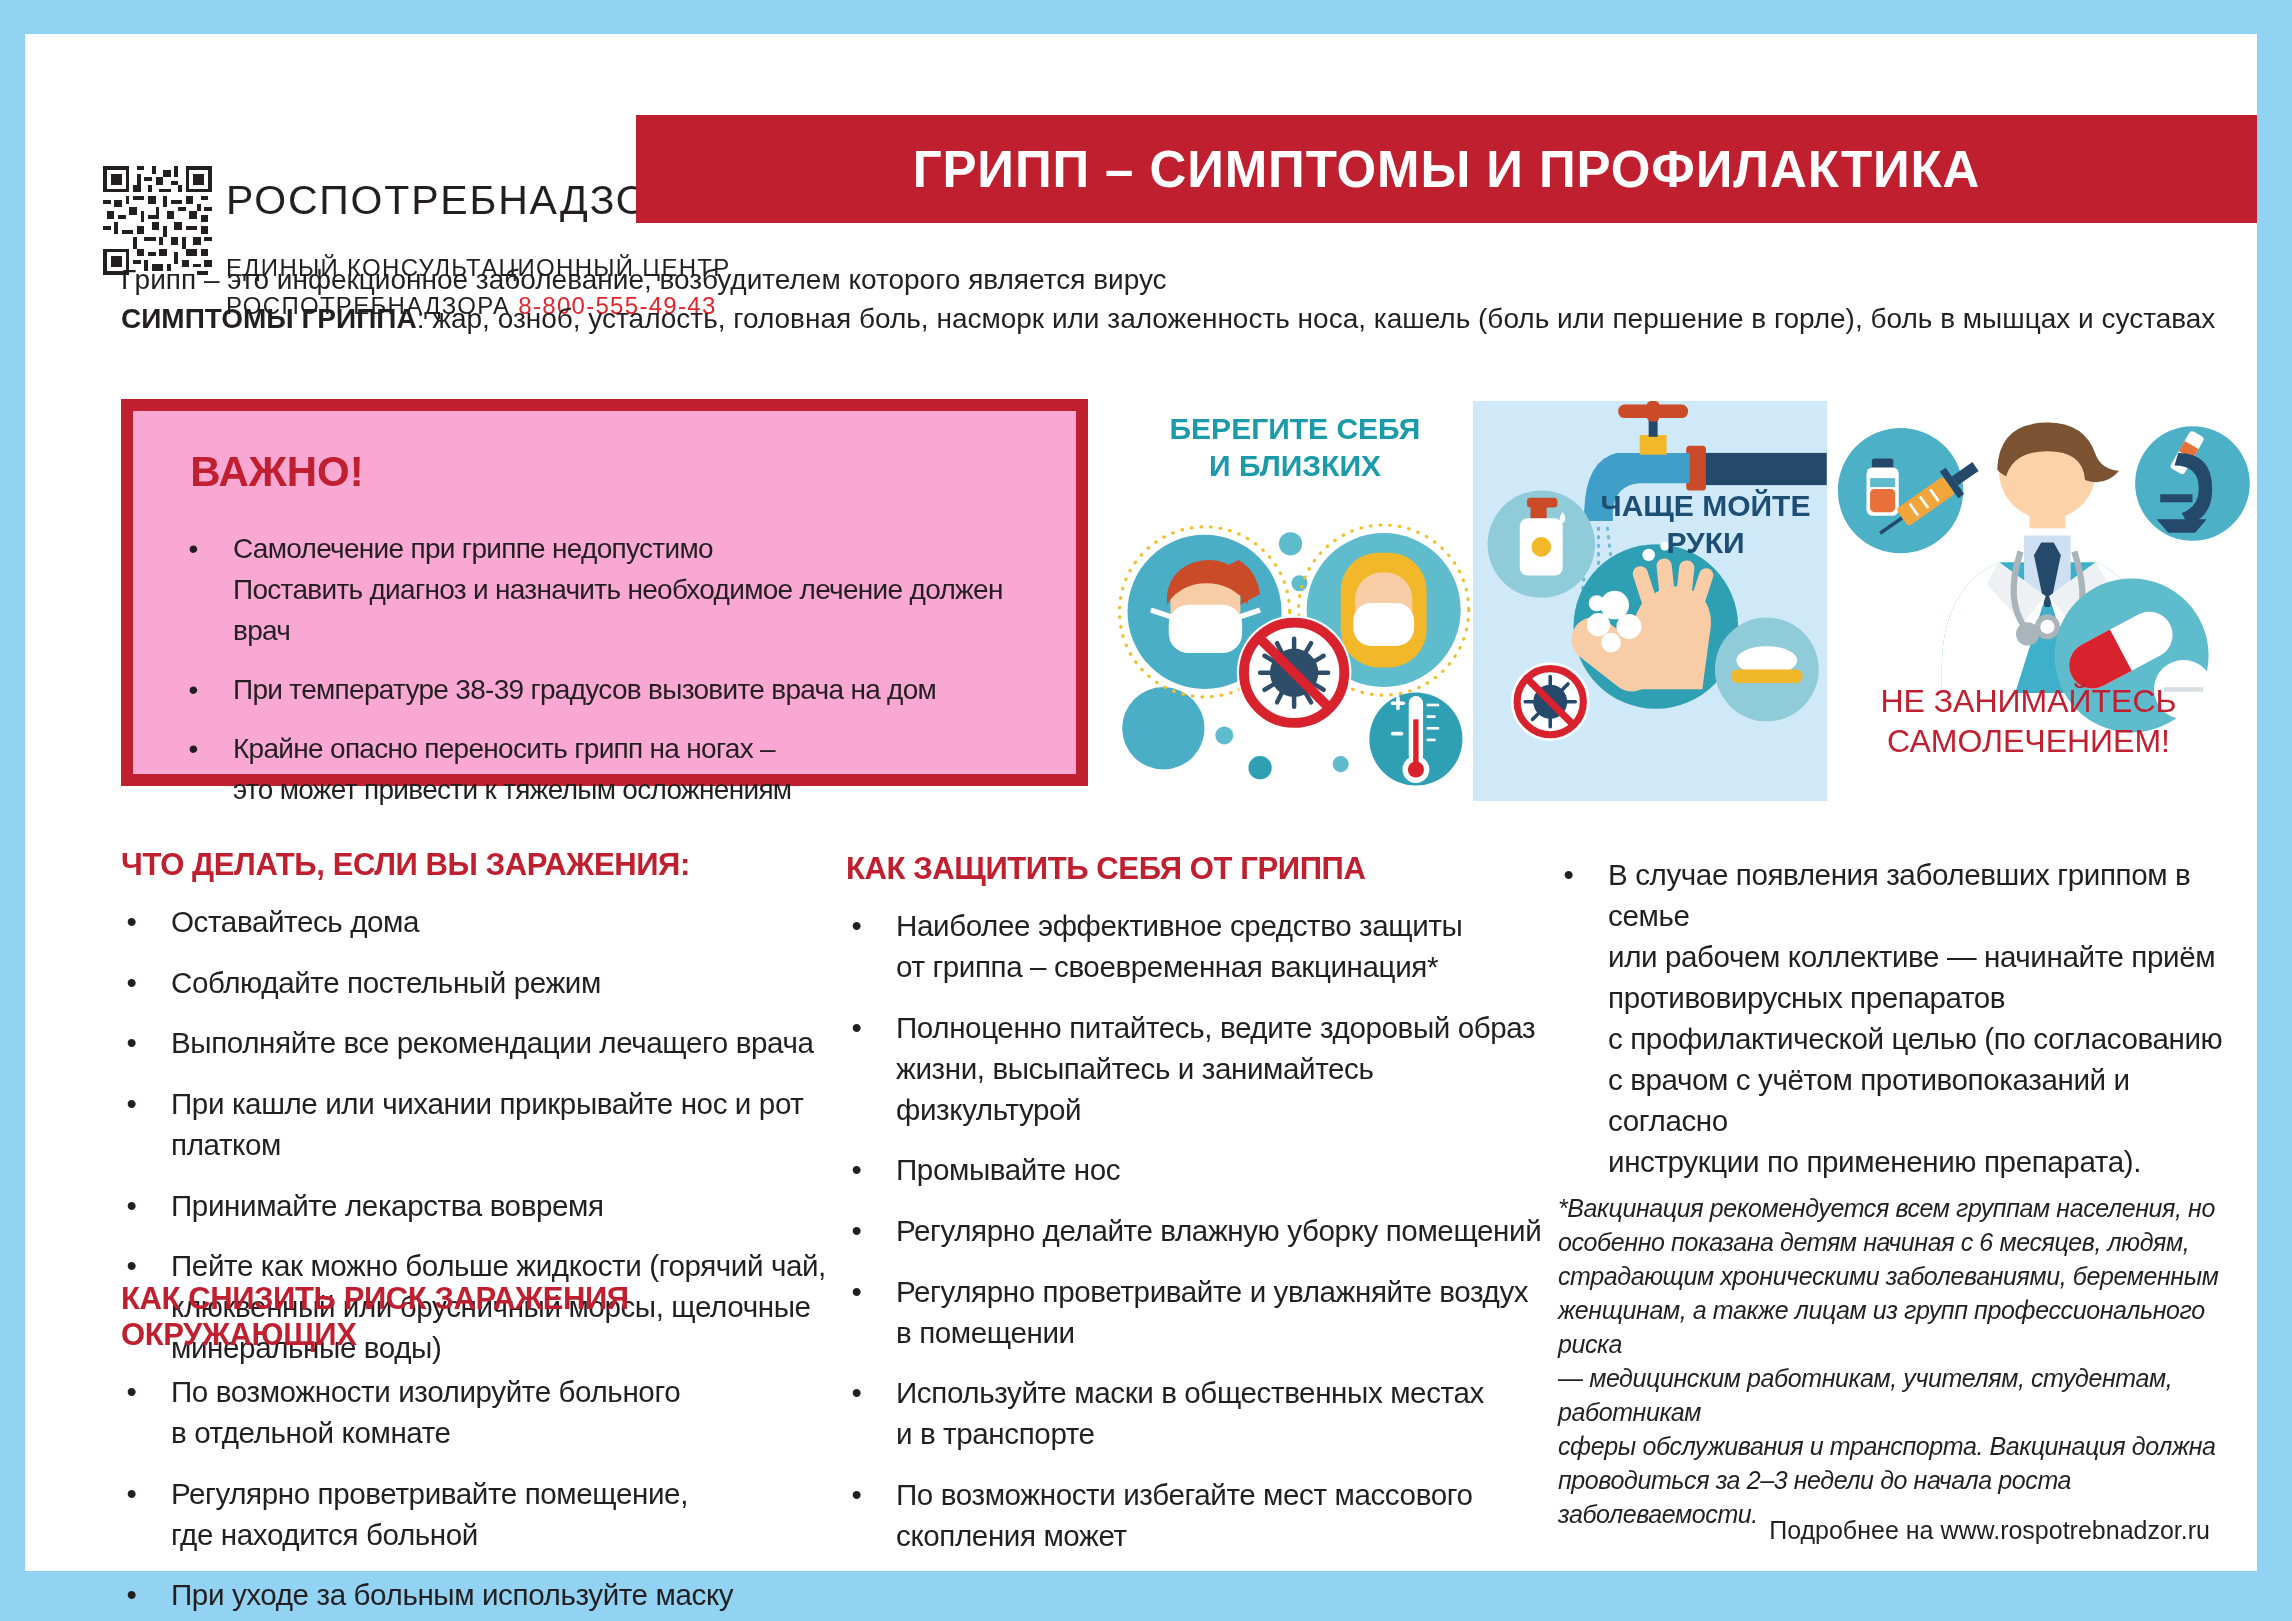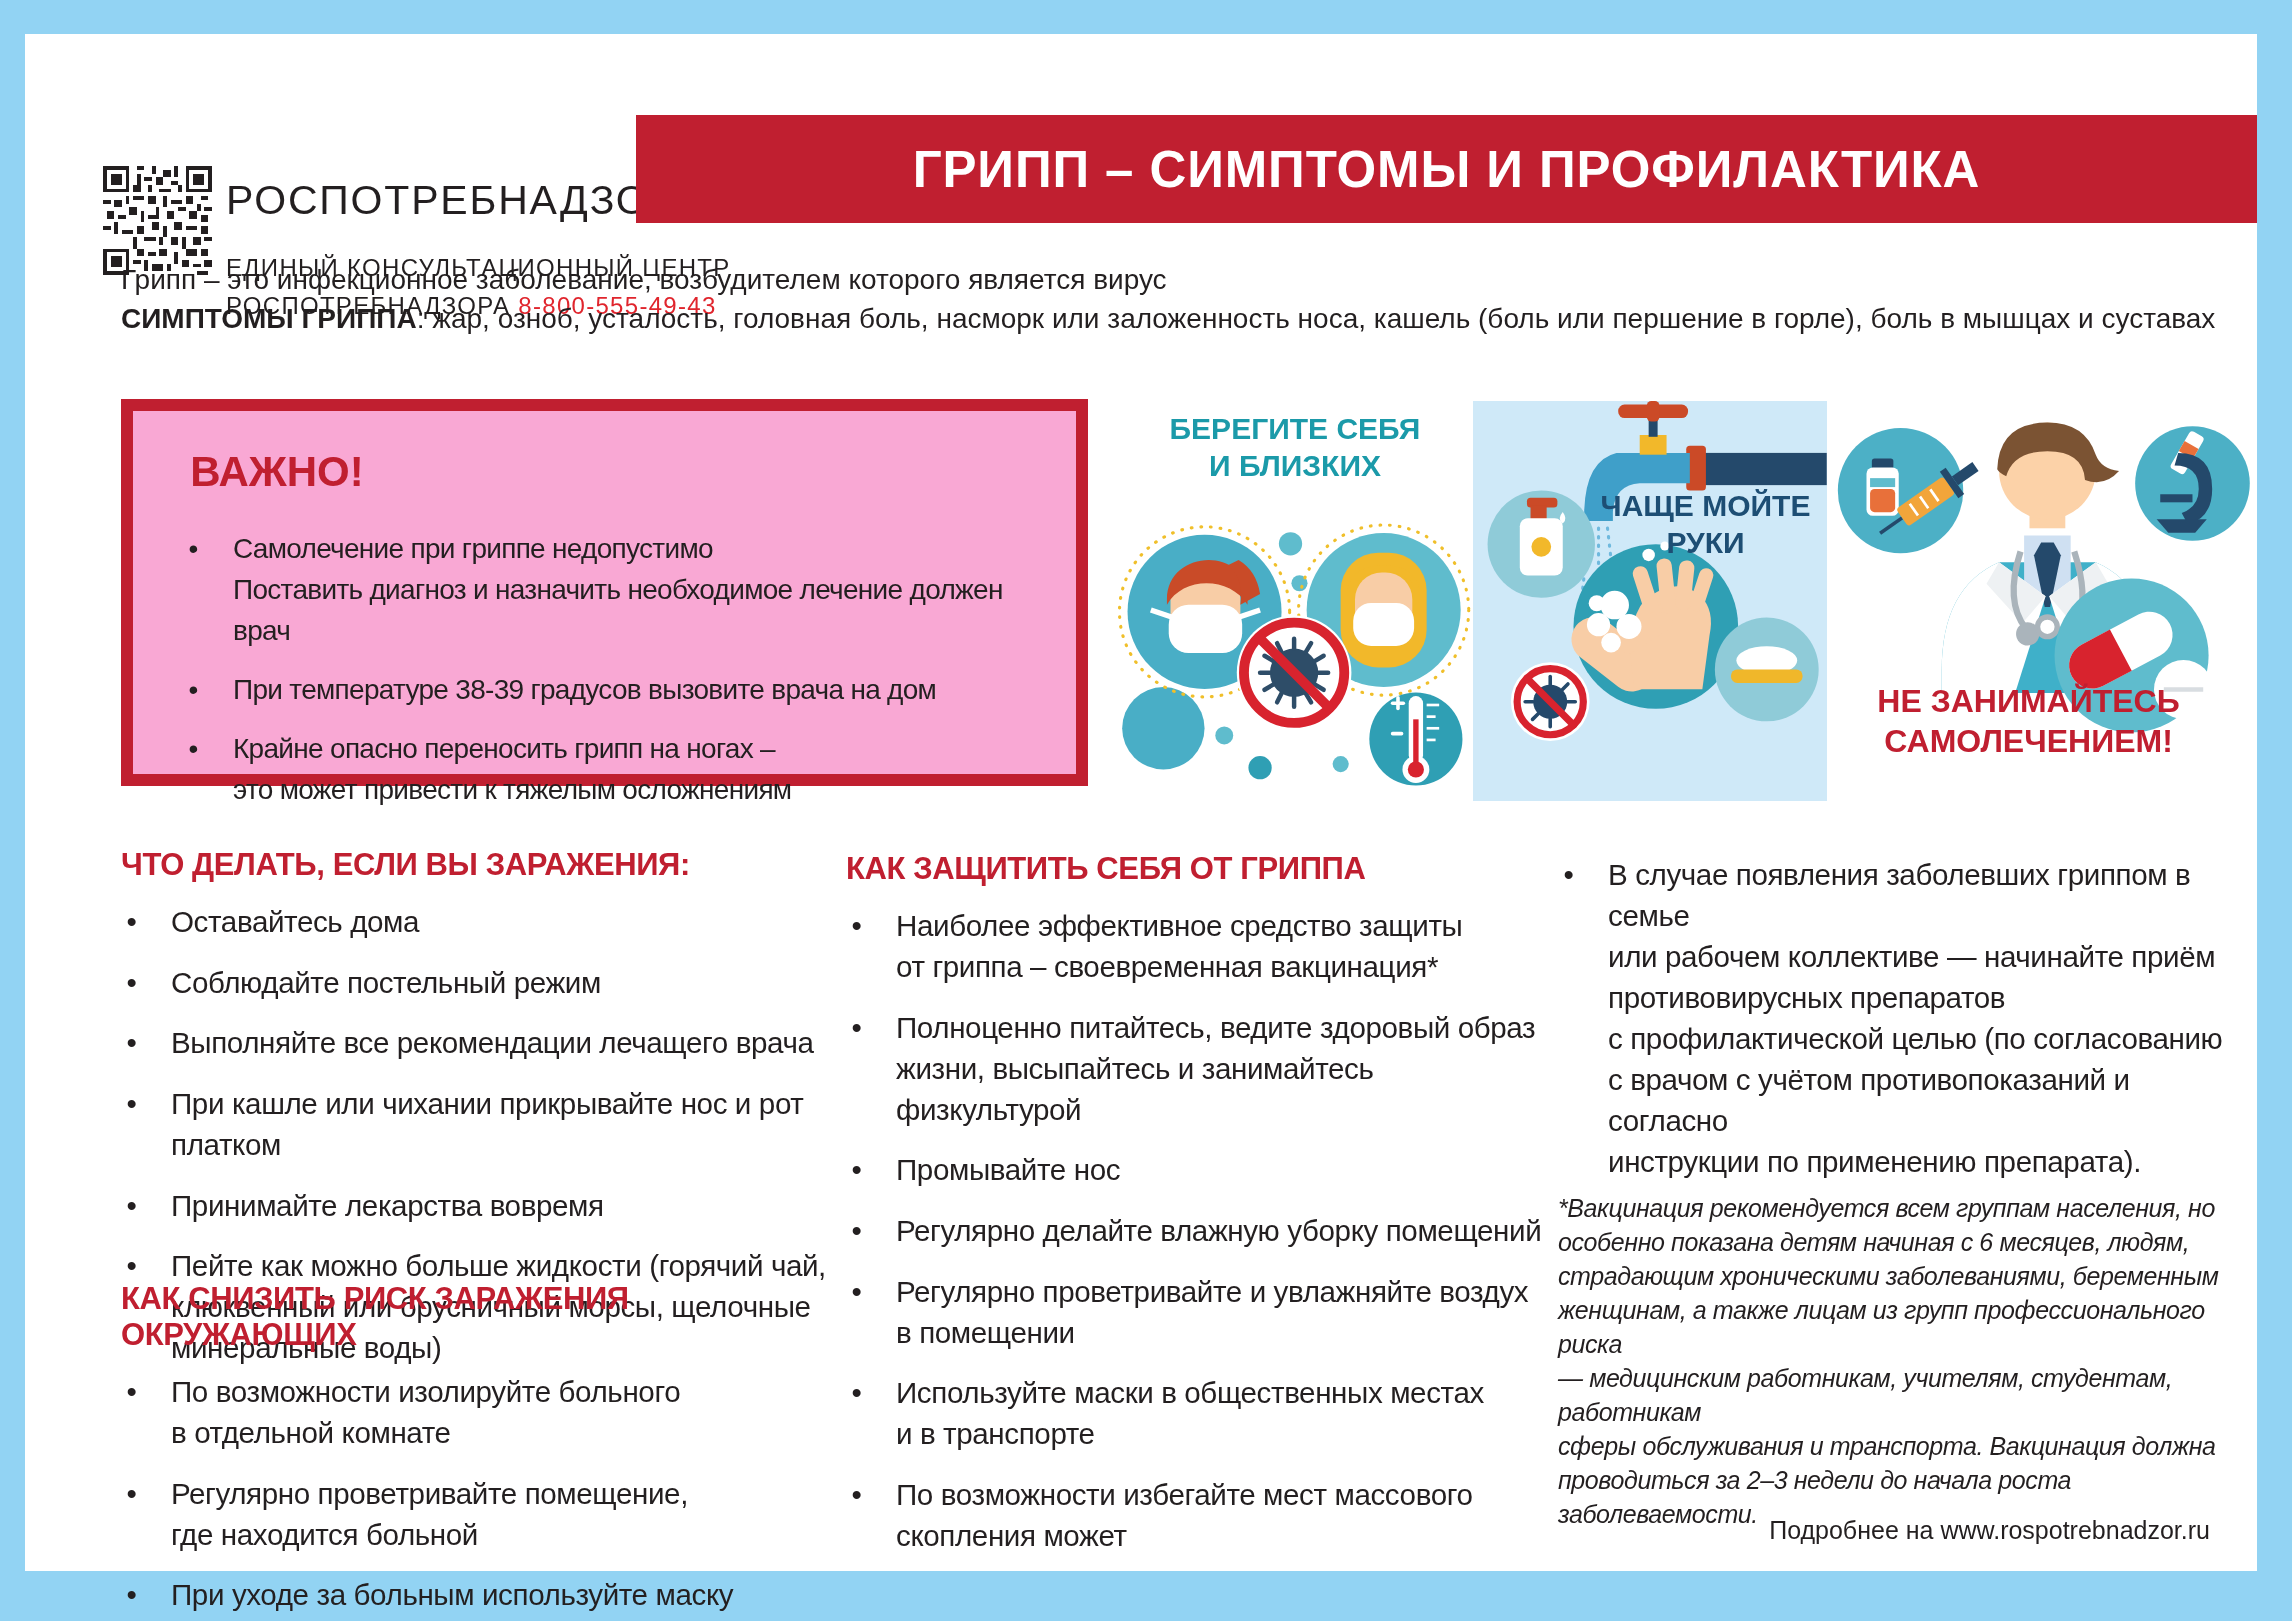--- a/index.html
+++ b/index.html
@@ -48,21 +48,21 @@
   .important ul.blist li { font-size:28px; letter-spacing:-0.7px; margin-bottom:18px; }
 
   
   .care-block { left:1090px; top:376px; width:360px; }
   .care-caption { color:#1b9aa9; font-size:30px; font-weight:bold; line-height:37px; text-align:center; margin-bottom:12.5px; }
   .wash-panel { left:1448px; top:367px; width:354px; height:400px; background:#cfe9f8; }
   .wash-caption { position:absolute; left:116px; top:86px; width:233px; text-align:center;
     color:#1d4e74; font-size:30px; font-weight:bold; line-height:37px; }
   .doctor-block { left:1811px; top:351px; width:421px; height:416px; }
   .doctor-caption { position:absolute; left:18px; top:296px; width:349px; text-align:center;
-    color:#c01f30; font-size:32px; font-weight:bold; line-height:40px; }
+    color:#c01f30; font-size:32px; font-weight:normal; line-height:40px; }
 
   
   .col-heading { color:#c01f30; font-size:31px; font-weight:bold; letter-spacing:-0.4px; margin:0 0 18px 0; }
   .col-sick    { left:96px;  top:813px;  width:738px; }
   .col-reduce  { left:96px;  top:1247px; width:738px; }
   .col-protect { left:821px;  top:817px;  width:708px; }
   .col-right   { left:1533px; top:820px;  width:699px; }
   .footnote {
     left:1533px; top:1157px; width:716px; font-style:italic;
     font-size:25px; line-height:34px; letter-spacing:-0.4px; white-space:pre-line;

